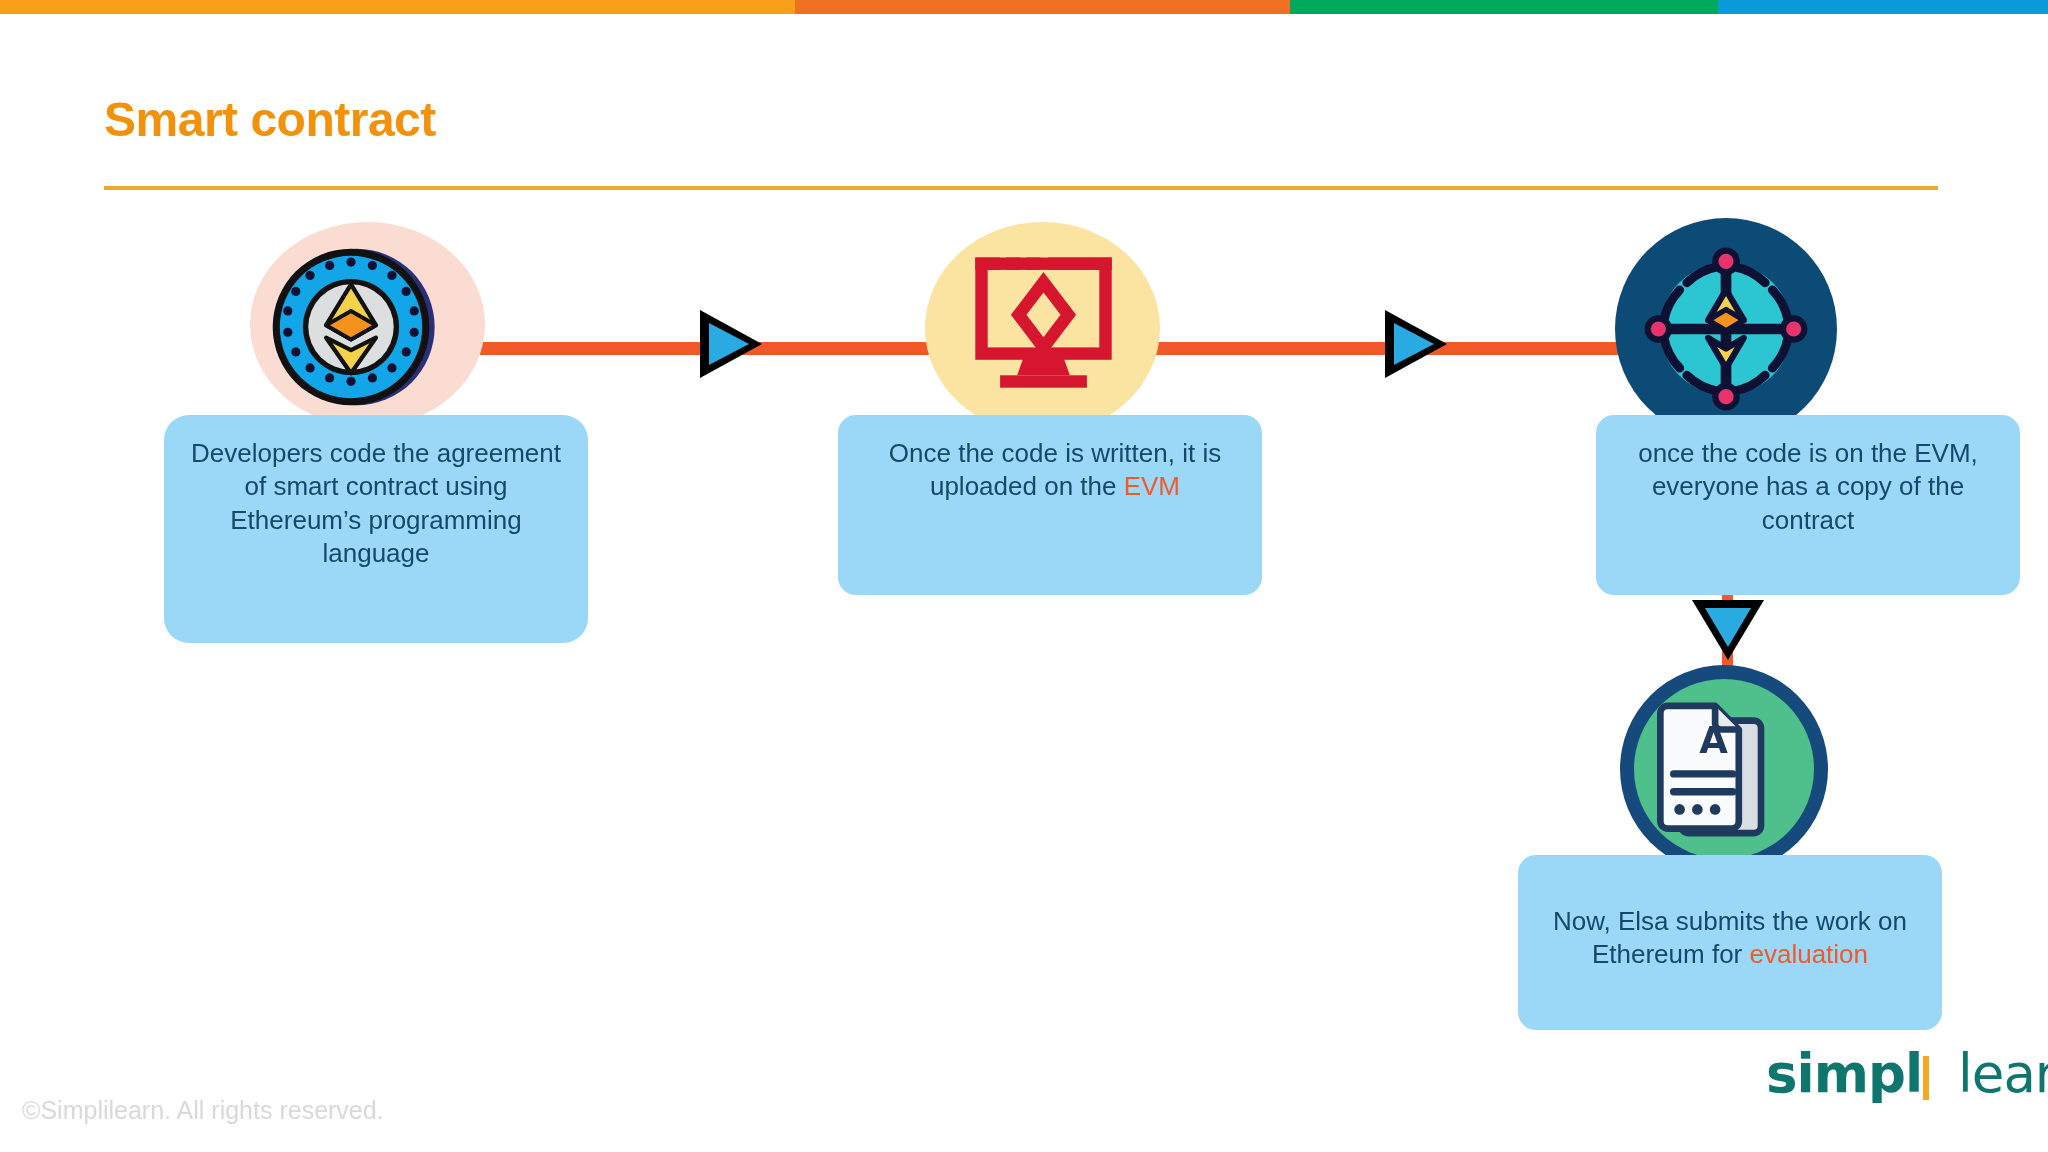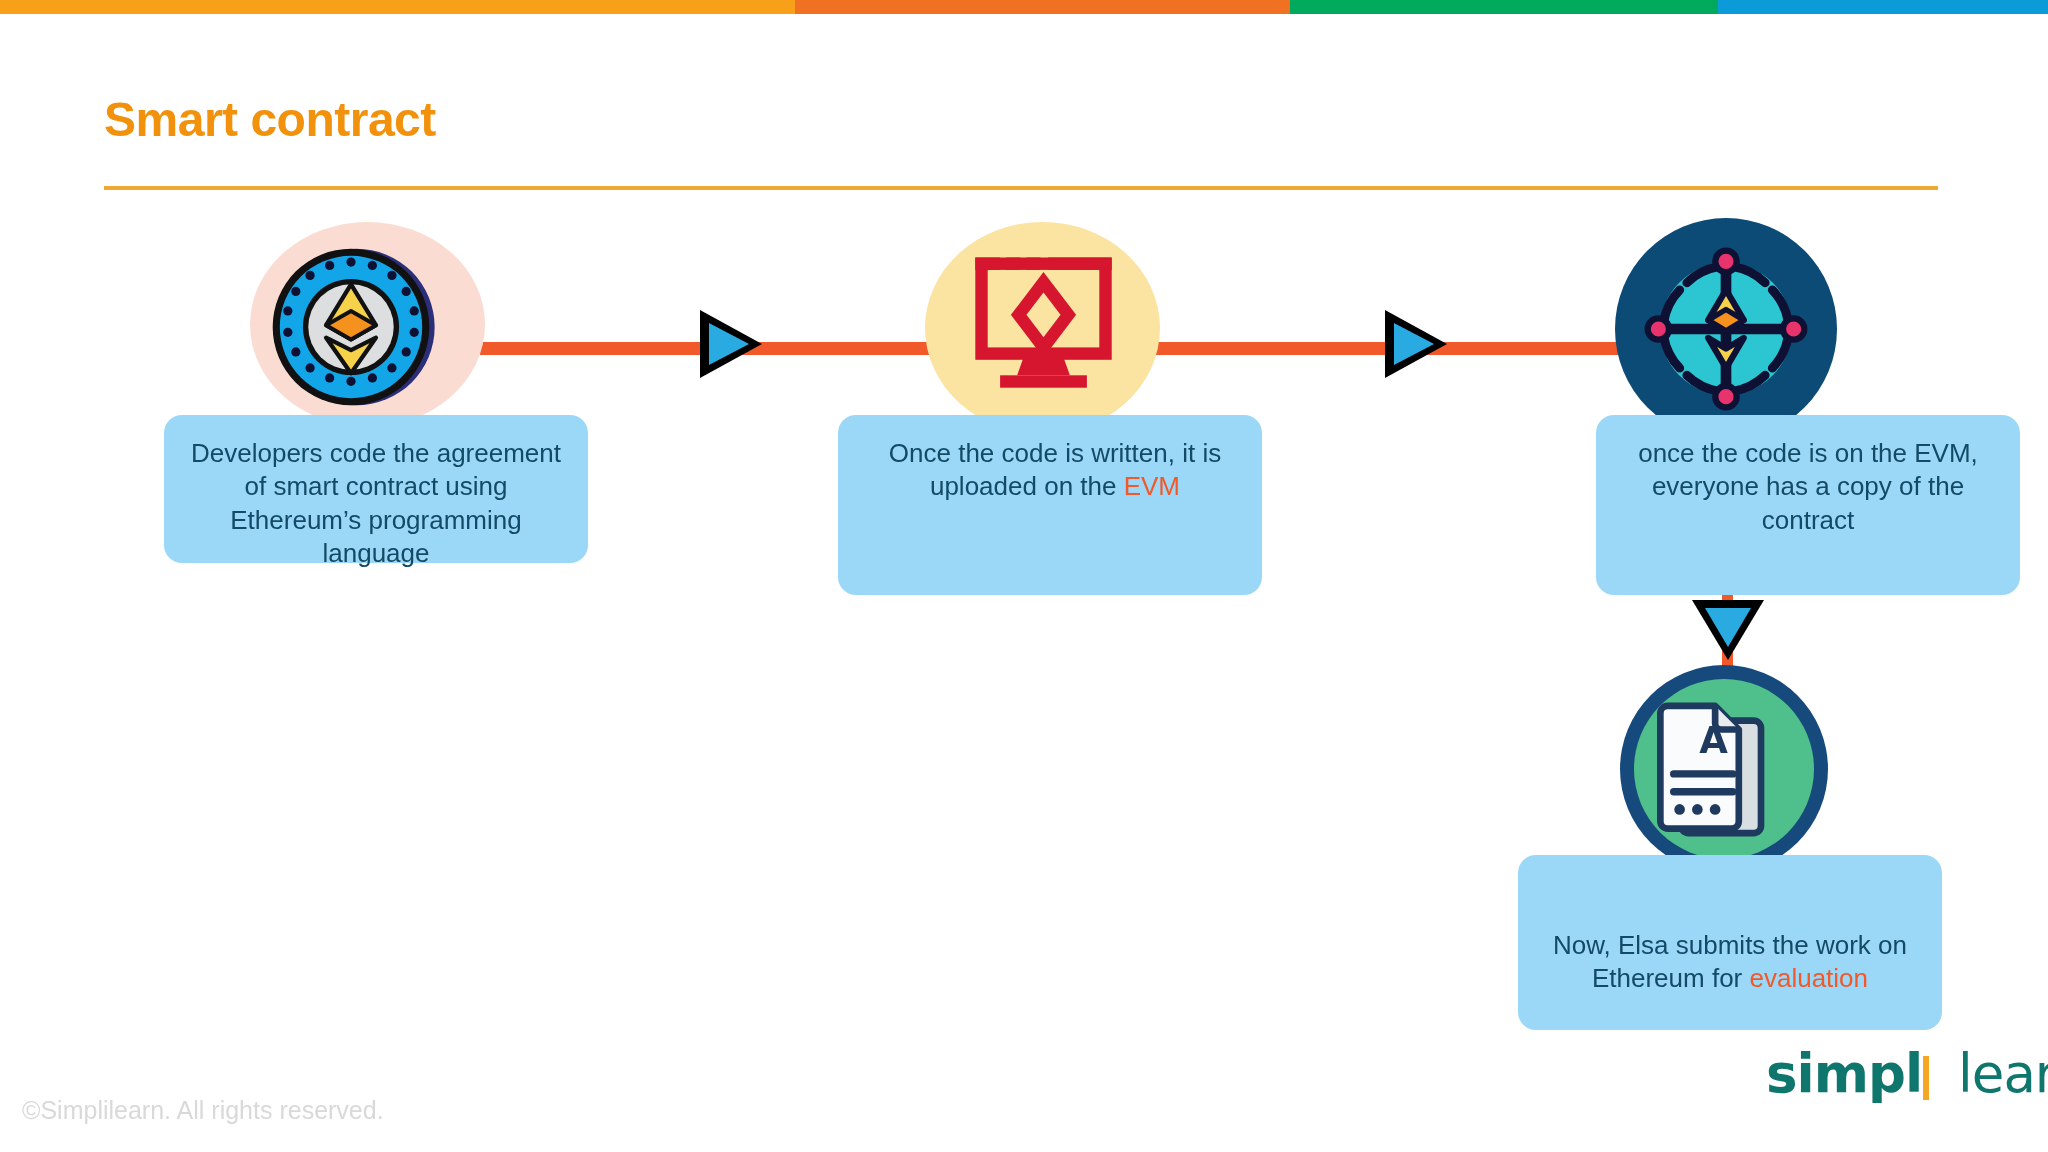--- a/index.html
+++ b/index.html
@@ -221,21 +221,21 @@
           <circle cx="19" cy="30" r="2.6"></circle>
         <circle cx="27" cy="21" r="2.6"></circle>
           <circle cx="38" cy="15.4" r="2.6"></circle>
       </g>
       <path d="M50 26 L64 49 L50 57 L36 49 Z" fill="#F6D24A" stroke="#111111" stroke-width="2.4" stroke-linejoin="round"></path>
       <path d="M50 41 L64 49 L50 57 L36 49 Z" fill="#F5921E" stroke="#111111" stroke-width="2.2" stroke-linejoin="round"></path>
       <path d="M36 56 L50 63 L64 56 L50 76 Z" fill="#F6D24A" stroke="#111111" stroke-width="2.4" stroke-linejoin="round"></path>
     </svg>
   </div>
 
-  <div class="callout" style="left:164px; top:415px; width:424px; height:148px;">
+  <div class="callout" style="left:164px; top:415px; width:424px; height:228px;border-radius:25px;">
     <span class="txt">Developers code the agreement of smart contract using Ethereum’s programming language</span>
   </div>
 
   <div class="blob" style="left:925px; top:222px; width:235px; height:212px; background:#FBE3A2;"></div>
 
   <div class="icon-wrap" style="left:966px; top:242px;">
     <svg width="155" height="155" viewBox="0 0 100 100">
       <g fill="none" stroke="#D6162F" stroke-width="8" stroke-linecap="square">
         <rect x="10" y="14" width="80" height="58"></rect>
       </g>
@@ -304,21 +304,21 @@
         <path d="M16 70 H56"></path>
       </g>
       <g fill="#1F3A5F">
         <circle cx="20" cy="82" r="3.6"></circle>
         <circle cx="32" cy="82" r="3.6"></circle>
         <circle cx="44" cy="82" r="3.6"></circle>
       </g>
     </svg>
   </div>
 
-  <div class="callout" style="left:1518px; top:855px; width:424px; height:175px; padding-top:74px;">
+  <div class="callout" style="left:1518px; top:855px; width:424px; height:175px; padding-top:50px;">
     <span class="txt">
       <span>Now, Elsa submits the work on Ethereum for </span><span class="hl">evaluation</span>
     </span>
   </div>
 
   <div class="copyright">©Simplilearn. All rights reserved.</div>
 
   <div class="logo">
     <span class="a">simpl</span><span class="bar"></span><span class="b">learn</span>
   </div>

